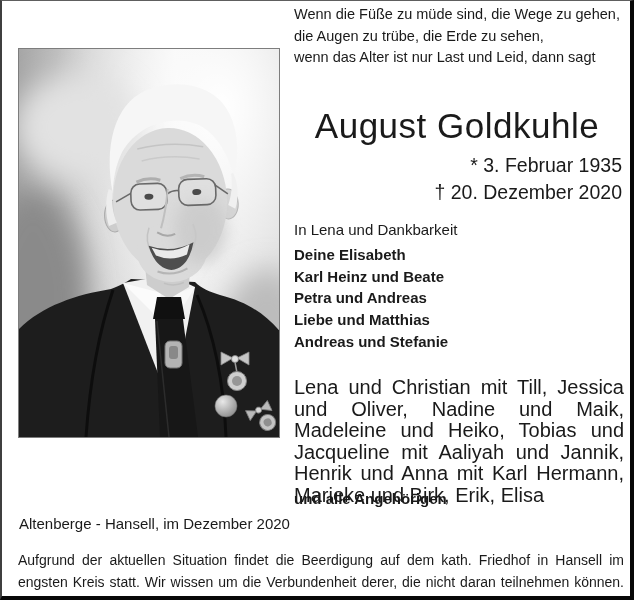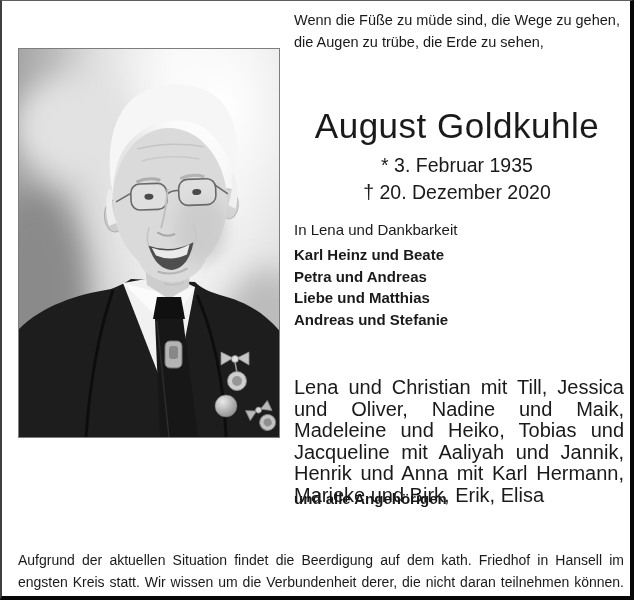--- a/index.html
+++ b/index.html
@@ -8,23 +8,23 @@
     background:#ffffff;overflow:hidden;
     border-top:1px solid #5e5e5e;border-left:2px solid #3f3f3f;
     border-right:4px solid #070707;border-bottom:4px solid #070707;
     font-family:"Liberation Sans",sans-serif;color:#1a1a1a;
   }
   .photo-frame{
     position:absolute;left:16px;top:47px;width:260px;height:388px;
     border:1px solid #7d7d7d;box-sizing:content-box;background:#ddd;
   }
   .photo-frame svg{display:block;width:100%;height:100%;}
-  .poem{position:absolute;left:292px;top:9px;width:334px;font-size:14.5px;line-height:21.6px;white-space:nowrap;}
+  .poem{position:absolute;left:292px;top:3px;width:334px;font-size:14.5px;line-height:21.6px;white-space:nowrap;}
   .name{position:absolute;left:290px;top:104px;width:330px;text-align:center;font-size:35px;line-height:42px;letter-spacing:.5px;}
-  .dates{position:absolute;left:290px;top:151px;width:330px;text-align:center;font-size:19.5px;line-height:26.5px;}
+  .dates{position:absolute;left:290px;top:151px;width:330px;text-align:right;font-size:19.5px;line-height:26.5px;}
   .intro{position:absolute;left:292px;top:220px;font-size:15px;}
   .family{position:absolute;left:292px;top:243px;font-size:15px;line-height:21.7px;font-weight:700;}
   .extended{position:absolute;left:292px;top:376px;width:330px;font-size:20px;line-height:21.5px;text-align:justify;}
   .closing{position:absolute;left:292px;top:489px;font-size:15px;font-weight:700;}
   .place{position:absolute;left:17px;top:514px;font-size:15px;}
   .note{position:absolute;left:16px;top:549px;width:606px;font-size:14px;line-height:21.5px;
         text-align:justify;text-align-last:justify;}
 </style>
 </head>
 <body>
@@ -134,33 +134,36 @@
         <circle cx="240" cy="361" r="3" fill="#d6d6d6" stroke="#7f7f7f" stroke-width="0.8"></circle>
         <circle cx="243" cy="376" r="8" fill="#c4c4c4" stroke="#787878" stroke-width="1"></circle>
         <circle cx="243" cy="376" r="4" fill="#8f8f8f"></circle>
       </g>
     </svg>
   </div>
 
   <div class="poem">
     <div>Wenn die Füße zu müde sind, die Wege zu gehen,</div>
     <div>die Augen zu trübe, die Erde zu sehen,</div>
+    <div>wenn das Alter ist nur Last und Leid, dann sagt</div>
   </div>
 
   <div class="name">August Goldkuhle</div>
   <div class="dates">
     <div>* 3. Februar 1935</div>
     <div>† 20. Dezember 2020</div>
   </div>
 
   <div class="intro">In Lena und Dankbarkeit</div>
   <div class="family">
+    <div>Deine Elisabeth</div>
     <div>Karl Heinz und Beate</div>
     <div>Petra und Andreas</div>
     <div>Liebe und Matthias</div>
     <div>Andreas und Stefanie</div>
   </div>
   <div class="extended">Lena und Christian mit Till, Jessica und Oliver, Nadine und Maik, Madeleine und Heiko, Tobias und Jacqueline mit Aaliyah und Jannik, Henrik und Anna mit Karl Hermann, Marieke und Birk, Erik, Elisa</div>
   <div class="closing">und alle Angehörigen</div>
 
+  <div class="place">Altenberge - Hansell, im Dezember 2020</div>
   <div class="note">Aufgrund der aktuellen Situation findet die Beerdigung auf dem kath. Friedhof in Hansell im engsten Kreis statt. Wir wissen um die Verbundenheit derer, die nicht daran teilnehmen können.</div>
 
 </div>
 
 </body></html>

